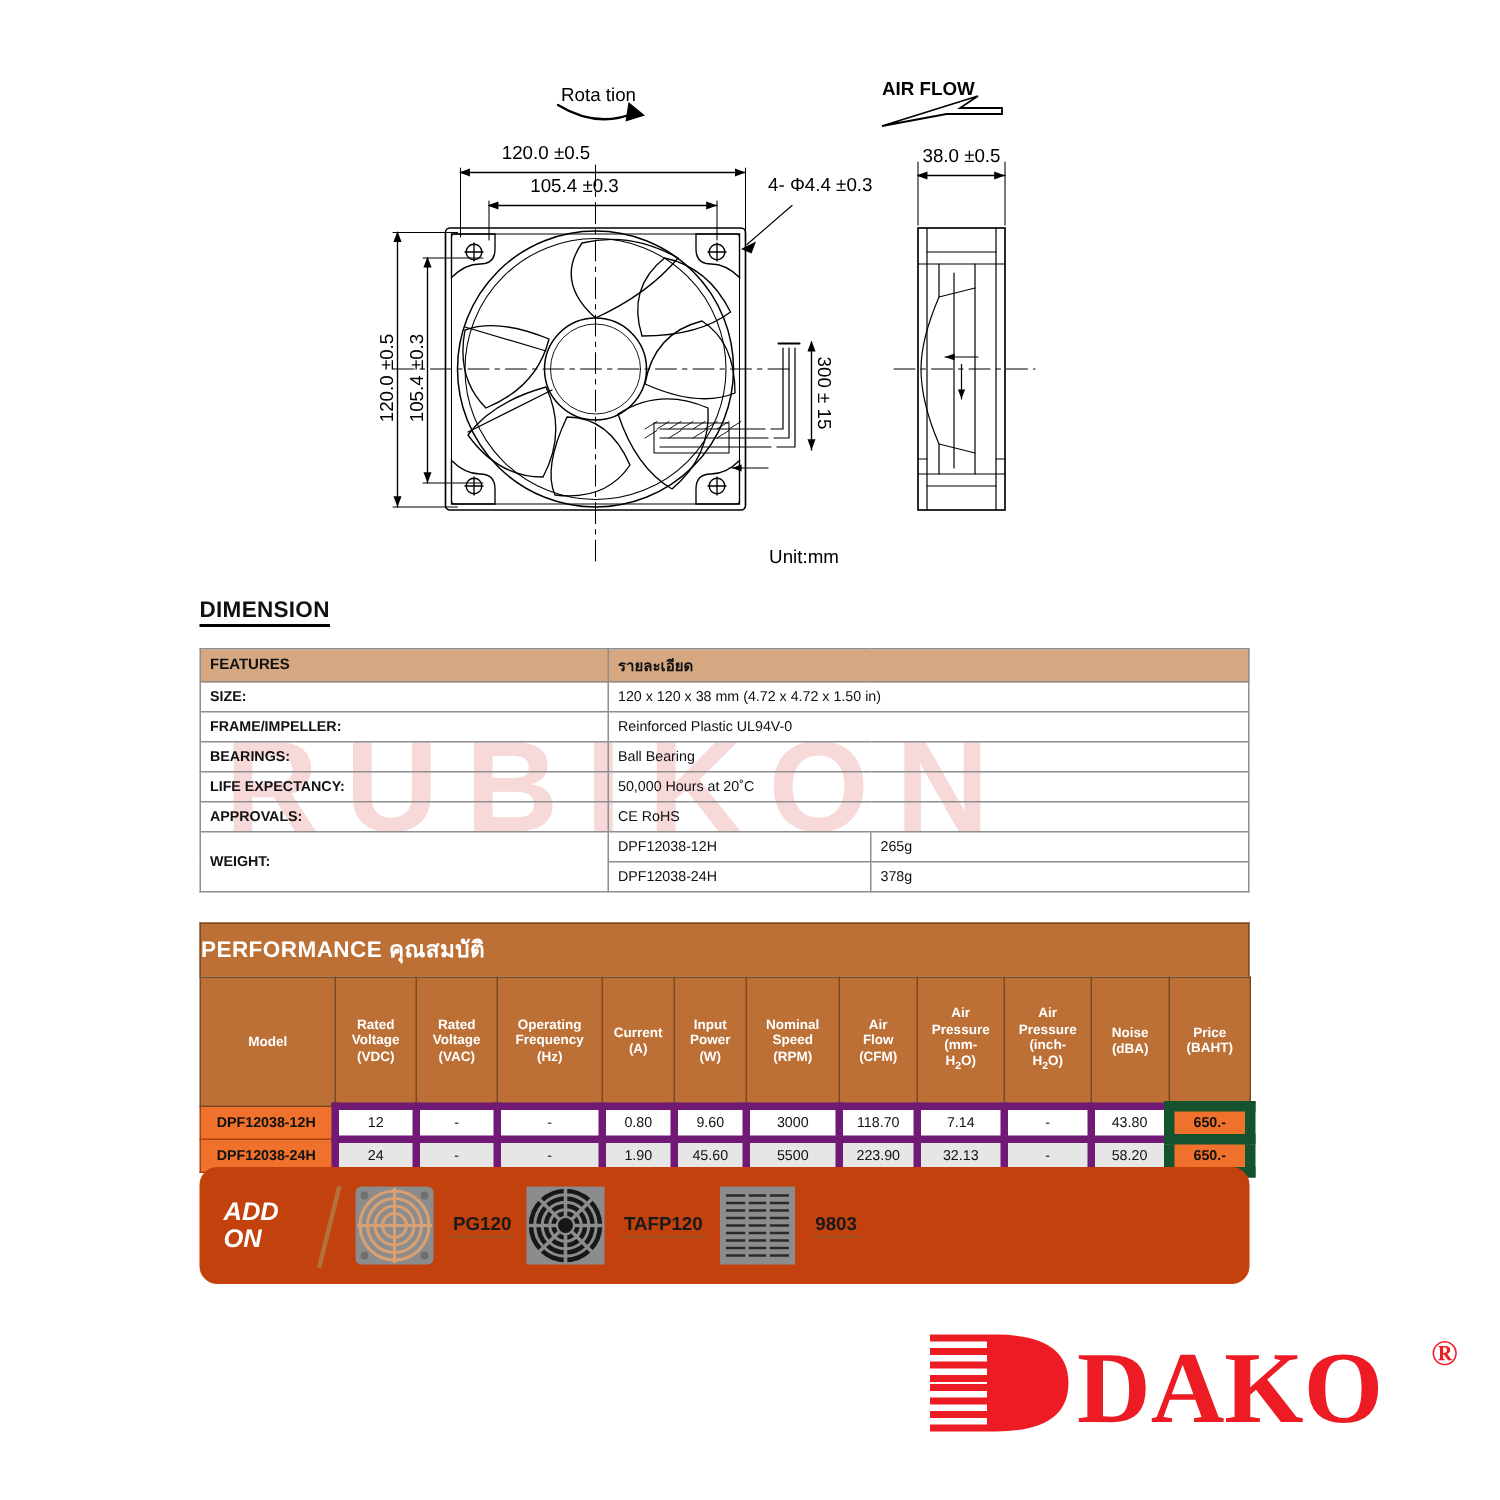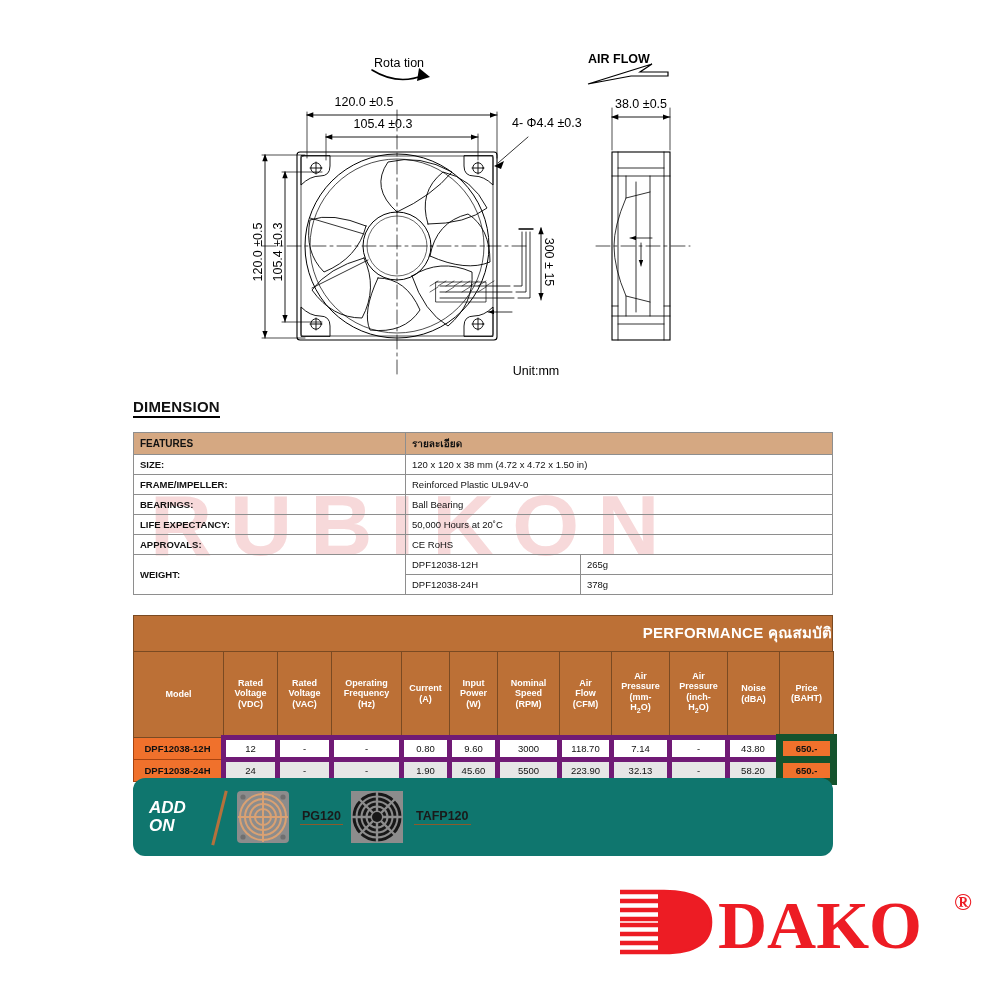--- a/index.html
+++ b/index.html
@@ -66,21 +66,21 @@
 
   
   .perf-wrap{ position:absolute; left:133px; top:615px; width:700px; z-index:2; }
   .perf-title{
     background:#bc7036;
     border:1px solid #7a4a22;
     border-bottom:none;
     color:#ffffff;
     font-weight:bold;
     font-size:15px;
-    text-align:right;
+    text-align:left;
     padding:5px 0 6px;
     letter-spacing:.3px;
   }
   .perf-table{
     width:100%;
     border-collapse:collapse;
     font-size:9px;
     table-layout:fixed;
   }
   .perf-table th{
@@ -117,21 +117,21 @@
     font-size:9.5px;
     border:7px solid #14532d;
     color:#111;
   }
   .perf-table sub{ font-size:7px; }
 
   
   .addon-bar{
     position:absolute; left:133px; top:778px;
     width:700px; height:78px;
-    background:#0f766e;
+    background:#c2410c;
     border-radius:12px;
     z-index:2;
     display:flex; align-items:center;
   }
   .addon-label{
     font-style:italic; font-weight:bold;
     color:#ffffff; font-size:17px;
     line-height:18px;
     margin-left:16px;
     width:58px;
@@ -473,20 +473,43 @@
             <line x1="2" y1="28" x2="54" y2="28"></line>
           <line x1="10" y1="10" x2="46" y2="46"></line>
             <line x1="46" y1="10" x2="10" y2="46"></line>
         </g>
         <circle cx="28" cy="28" r="5" fill="#171717"></circle>
       </svg>
     </span>
     <span class="addon-name">TAFP120</span>
   </div>
 
+  <div class="addon-item">
+    <span class="addon-icon">
+      <svg width="56" height="56" viewBox="0 0 56 56">
+        <rect x="3" y="2" width="50" height="52" fill="#8c8c8c"></rect>
+        <g stroke="#2a2a2a" stroke-width="1.6">
+          <line x1="7" y1="8" x2="49" y2="8"></line>
+            <line x1="7" y1="13" x2="49" y2="13"></line>
+          <line x1="7" y1="18" x2="49" y2="18"></line>
+            <line x1="7" y1="23" x2="49" y2="23"></line>
+          <line x1="7" y1="28" x2="49" y2="28"></line>
+            <line x1="7" y1="33" x2="49" y2="33"></line>
+          <line x1="7" y1="38" x2="49" y2="38"></line>
+            <line x1="7" y1="43" x2="49" y2="43"></line>
+          <line x1="7" y1="48" x2="49" y2="48"></line>
+        </g>
+        <g stroke="#8c8c8c" stroke-width="2.4">
+          <line x1="21" y1="3" x2="21" y2="53"></line>
+            <line x1="35" y1="3" x2="35" y2="53"></line>
+        </g>
+      </svg>
+    </span>
+    <span class="addon-name">9803</span>
+  </div>
 </div>
 
 <div class="logo">
   <svg width="370" height="76" viewBox="0 0 370 76">
     <g>
       <g stroke="#ED1C24" fill="none" stroke-width="4.6">
         <path d="M2,8 L46,8 Q92,8 92,38 Q92,68 46,68 L2,68"></path>
         <path d="M2,17 L46,17 Q83,17 83,38 Q83,59 46,59 L2,59"></path>
         <path d="M2,26 L46,26 Q74,26 74,38 Q74,50 46,50 L2,50"></path>
         <path d="M2,35 L46,35 Q65,35 65,38 Q65,41 46,41 L2,41"></path>

